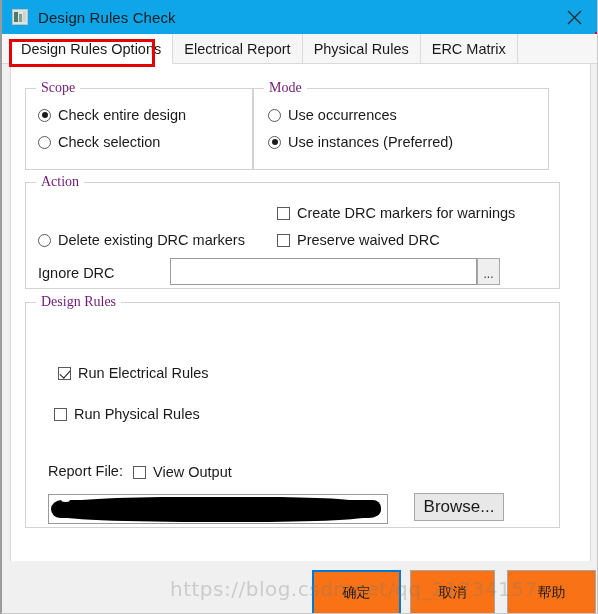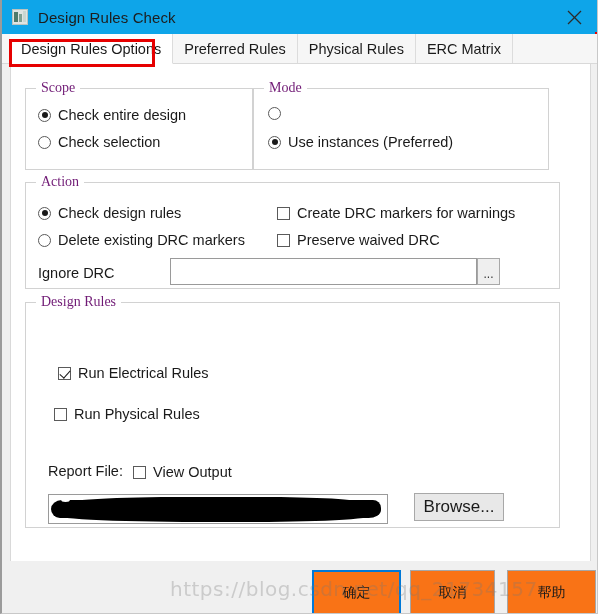--- a/index.html
+++ b/index.html
@@ -339,21 +339,21 @@
       <svg width="15" height="15" viewBox="0 0 15 15">
         <line x1="1" y1="1" x2="14" y2="14" stroke="#2b2b2b" stroke-width="1.3"></line>
         <line x1="14" y1="1" x2="1" y2="14" stroke="#2b2b2b" stroke-width="1.3"></line>
       </svg>
     </div>
   </div>
   <div class="edge-artifact"></div>
 
   <div class="tabstrip">
     <div class="tab active">Design Rules Options</div>
-    <div class="tab">Preferred Rules</div>
+    <div class="tab">Electrical Report</div>
     <div class="tab">Physical Rules</div>
     <div class="tab">ERC Matrix</div>
   </div>
   <div class="tab-annotation"></div>
 
   <div class="panel">
 
     <div class="group" id="group-scope">
       <div class="group-title">Scope</div>
       <div class="ctl" id="r-entire">
@@ -363,34 +363,31 @@
       <div class="ctl" id="r-selection">
         <span class="radio"></span>
         <span>Check selection</span>
       </div>
     </div>
 
     <div class="group" id="group-mode">
       <div class="group-title">Mode</div>
       <div class="ctl" id="r-occurrences">
         <span class="radio"></span>
+        <span>Use occurrences</span>
       </div>
       <div class="ctl" id="r-instances">
         <span class="radio on"></span>
         <span>Use instances (Preferred)</span>
       </div>
     </div>
 
     <div class="group" id="group-action">
       <div class="group-title">Action</div>
 
-      <div class="ctl" id="r-check-rules">
-        <span class="radio on"></span>
-        <span>Check design rules</span>
-      </div>
       <div class="ctl" id="r-delete-rules">
         <span class="radio"></span>
         <span>Delete existing DRC markers</span>
       </div>
 
       <div class="ctl" id="c-create-markers">
         <span class="check"></span>
         <span>Create DRC markers for warnings</span>
       </div>
       <div class="ctl" id="c-preserve">

